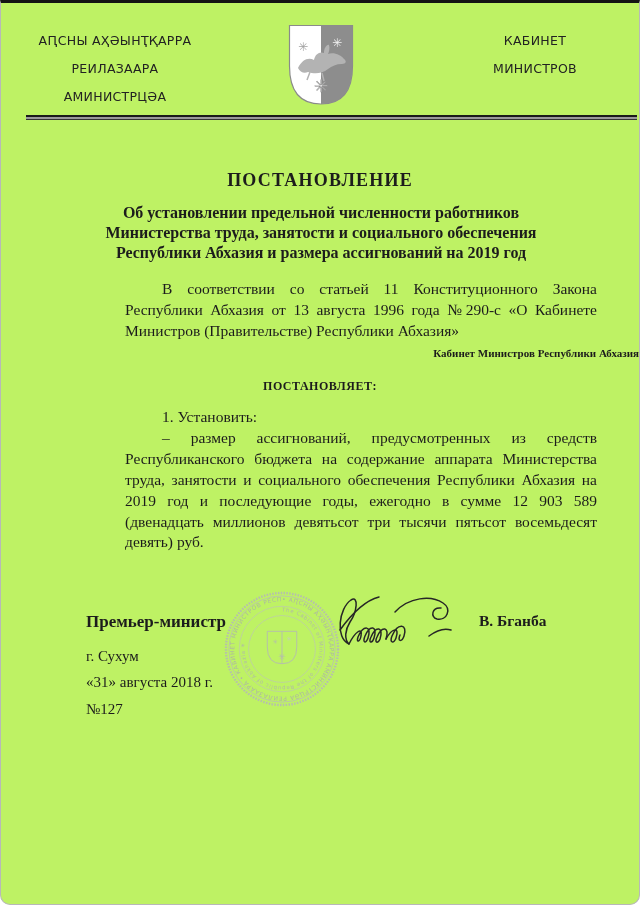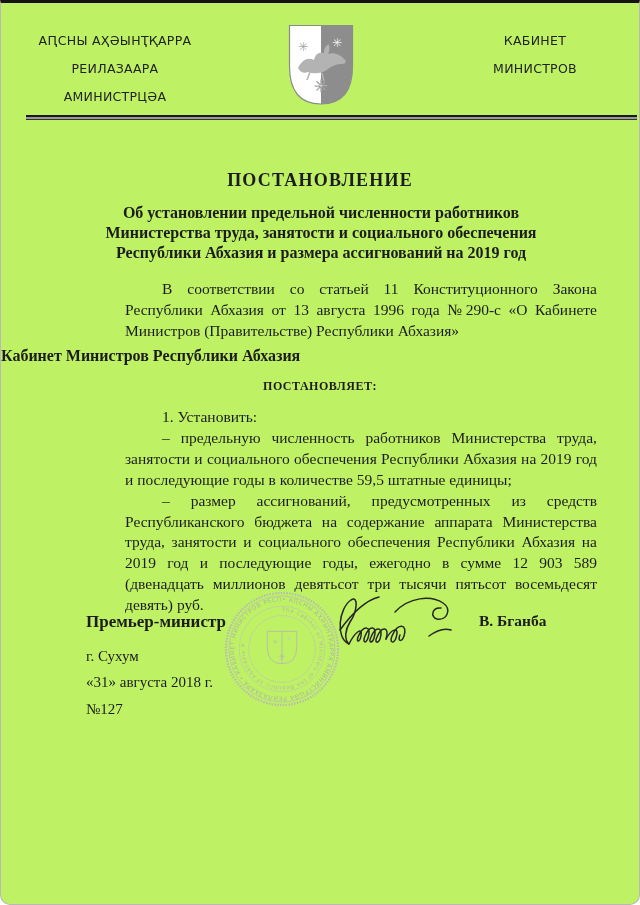--- a/index.html
+++ b/index.html
@@ -42,22 +42,22 @@
     top:200px;left:75px;width:490px;text-align:center;
     font-size:16px;font-weight:bold;line-height:20px;z-index:2;
   }
   .preamble{top:276px;}
   .textblock{left:100px;width:472px;z-index:2;margin-left:24px;}
   .para{
     margin:0;font-size:15.5px;line-height:20.9px;
     text-align:justify;text-indent:37px;
   }
   .authority{
-    top:344px;left:0;width:100%;text-align:left;
-    font-size:16px;font-weight:bold;z-index:2;
+    top:344px;left:0;width:100%;text-align:right;
+    font-size:11px;font-weight:bold;z-index:2;
   }
   .resolves{
     top:376px;left:0;width:100%;text-align:center;
     font-size:12px;font-weight:bold;letter-spacing:.5px;z-index:2;
   }
   .operative{top:404px;}
   
   .sig-post{top:609px;left:85px;font-size:17px;font-weight:bold;z-index:2;}
   .sig-name{top:609px;left:478px;font-size:15.5px;font-weight:bold;z-index:2;}
   .sig-city{top:645px;left:85px;font-size:15px;z-index:2;}
@@ -99,21 +99,20 @@
 
   <div class="abs textblock preamble">
     <p class="para">В соответствии со статьей 11 Конституционного Закона Республики Абхазия от 13 августа 1996 года №290-с «О Кабинете Министров (Правительстве) Республики Абхазия»</p>
   </div>
 
   <div class="abs authority">Кабинет Министров Республики Абхазия</div>
   <div class="abs resolves">ПОСТАНОВЛЯЕТ:</div>
 
   <div class="abs textblock operative">
     <p class="para">1. Установить:</p>
-    <p class="para">– предельную численность работников Министерства труда, занятости и социального обеспечения Республики Абхазия на 2019 год и последующие годы в количестве 59,5 штатные единицы;</p>
     <p class="para">– размер ассигнований, предусмотренных из средств Республиканского бюджета на содержание аппарата Министерства труда, занятости и социального обеспечения Республики Абхазия на 2019 год и последующие годы, ежегодно в сумме 12 903 589 (двенадцать миллионов девятьсот три тысячи пятьсот восемьдесят девять) руб.</p>
   </div>
 
   <svg class="abs stamp" width="118" height="118" viewBox="0 0 120 120" xmlns="http://www.w3.org/2000/svg">
     <defs>
       <path id="ringA" d="M60,11.5 a48.5,48.5 0 1,1 -0.05,0"></path>
       <path id="ringB" d="M60,22 a38,38 0 1,1 -0.05,0"></path>
     </defs>
     <circle cx="60" cy="60" r="57" fill="none" stroke="#b4b4bd" stroke-width="2.4" stroke-dasharray="1.6,1.3"></circle>
     <circle cx="60" cy="60" r="54" fill="none" stroke="#b8b8c1" stroke-width="0.9"></circle>

